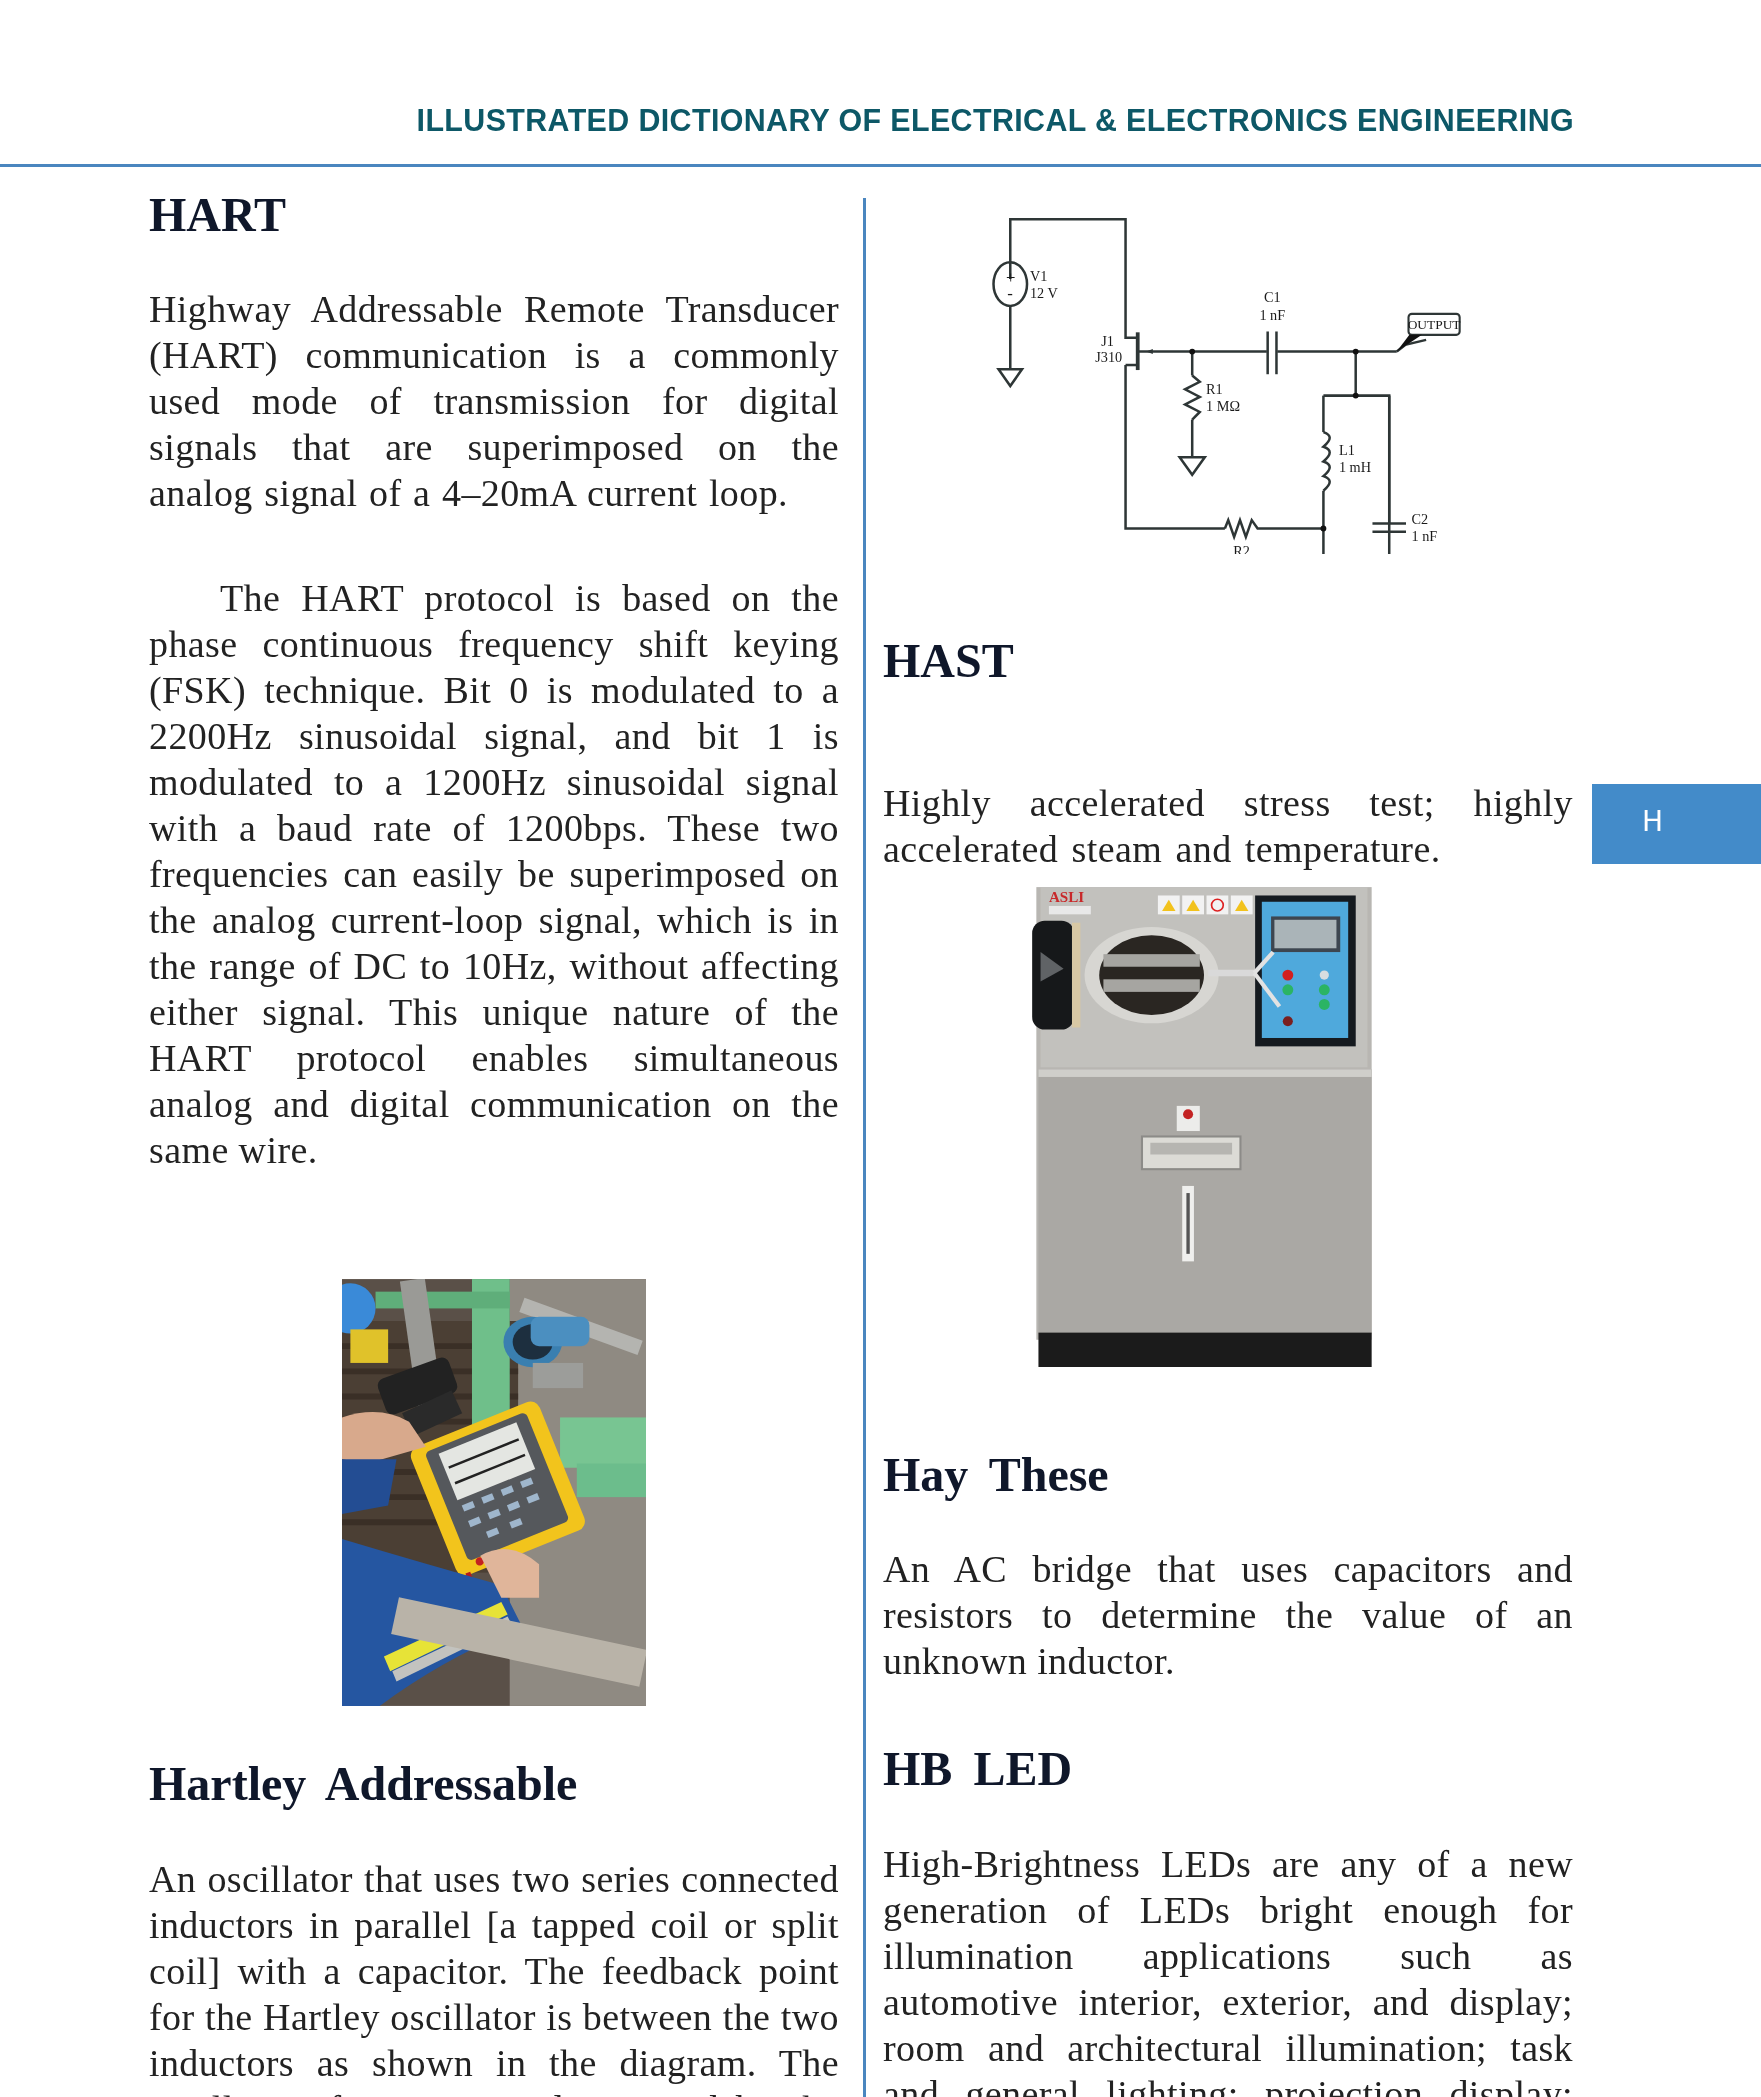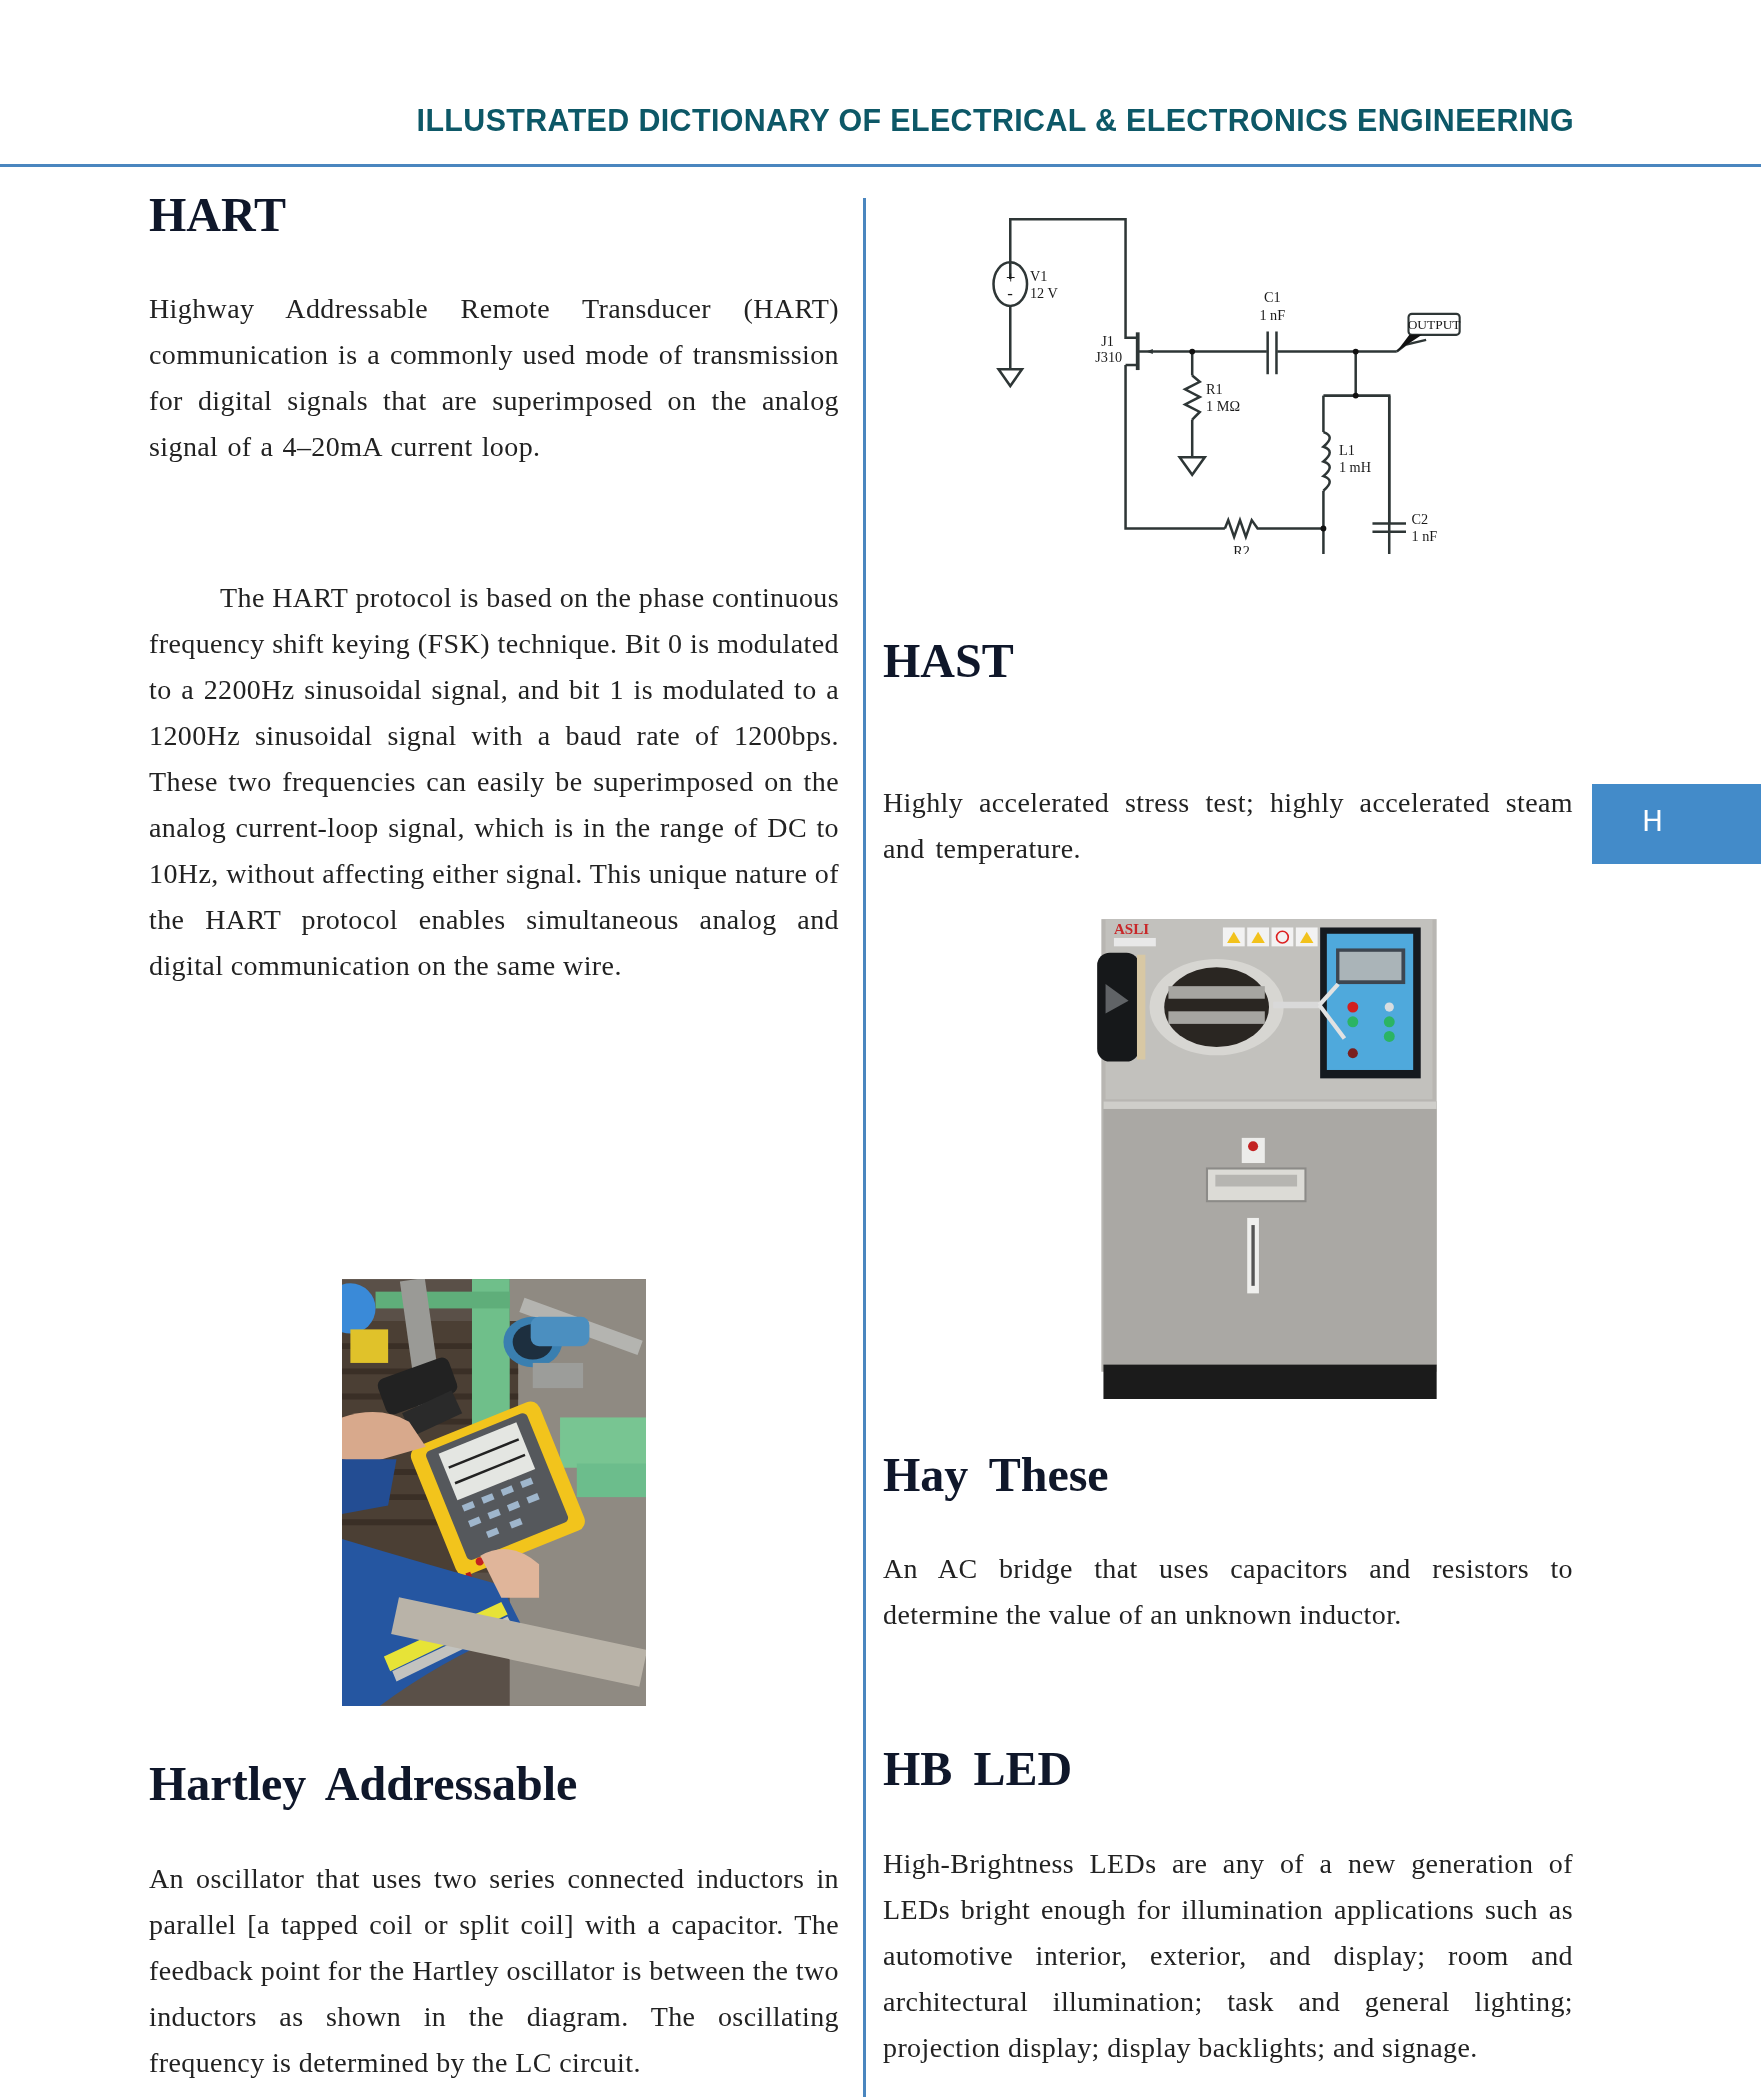--- a/index.html
+++ b/index.html
@@ -4,21 +4,21 @@
 <style>
   html, body { margin:0; padding:0; }
   body { width:1762px; height:2517px; position:relative; background:#ffffff; overflow:hidden;
          font-family:"DejaVu Serif", "Liberation Serif", serif; color:#1a1a1a; }
   .abs { position:absolute; }
   .running-head { left:357px; top:103px; width:1217px; text-align:right; font-family:"Liberation Sans", sans-serif;
      font-weight:bold; font-size:31px; letter-spacing:0.4px; color:#0d5867; transform:scaleX(0.98); transform-origin:right; }
   .top-rule { left:0; top:164px; width:1762px; height:2.9px; background:#4a86bf; }
   .col-divider { left:863px; top:198px; width:2.5px; height:2198px; background:#4a86bf; }
   .term { font-family:Liberation Serif, serif; font-weight:bold; font-size:48px; color:#0f172a; line-height:1; word-spacing:9.2px; }
-  .body-text { font-family:"Liberation Serif", serif; font-size:28px; line-height:46px; text-align:justify; color:#222; letter-spacing:0.4px; }
+  .body-text { font-family:"Liberation Serif", serif; font-size:38px; line-height:46px; text-align:justify; color:#222; letter-spacing:0.4px; }
   .indent { text-indent:71px; }
   .photo { overflow:hidden; }
   .side-tab { left:1592px; top:784px; width:170px; height:80px; background:#438bc9; color:#fff;
      font-family:"DejaVu Sans", sans-serif; font-size:28px; }
   .side-tab span { position:absolute; left:50px; top:21px; }
   svg text { font-family:"Liberation Serif", serif; }
 </style>
 </head>
 <body>
 
@@ -184,21 +184,21 @@
       <text x="660" y="895" text-anchor="middle">1 kΩ</text>
       <text x="892" y="935">L2</text>
       <text x="892" y="975">1 mH</text>
     </g>
   </svg>
 </div>
 
 <div class="abs term" style="left:883px; top:637px;">HAST</div>
 <div class="abs body-text" style="left:883px; top:732px; width:690px; word-spacing:3.4px;margin-top:48px;">Highly accelerated stress test; highly accelerated steam and temperature.</div>
 
-<div class="abs photo" style="left:1097px; top:885px; width:344px; height:482px;margin-top:32px;">
+<div class="abs photo" style="left:1032px; top:885px; width:344px; height:482px;">
   <svg width="344" height="482" viewBox="0 0 820 1150">
     <rect x="10" y="5" width="800" height="1080" fill="#b8b6b2"></rect>
     <rect x="20" y="5" width="780" height="430" fill="#c2c1bd"></rect>
     <text x="40" y="40" font-size="36" font-weight="bold" fill="#c8282a" font-family="Liberation Sans, sans-serif">ASLI</text>
     <rect x="40" y="50" width="100" height="20" fill="#e8e8e8"></rect>
 
     <g>
       <rect x="300" y="25" width="52" height="45" fill="#f2f2f2"></rect>
         <polygon points="326,35 342,62 310,62" fill="#f2c21c"></polygon>
       <rect x="358" y="25" width="52" height="45" fill="#f2f2f2"></rect>

